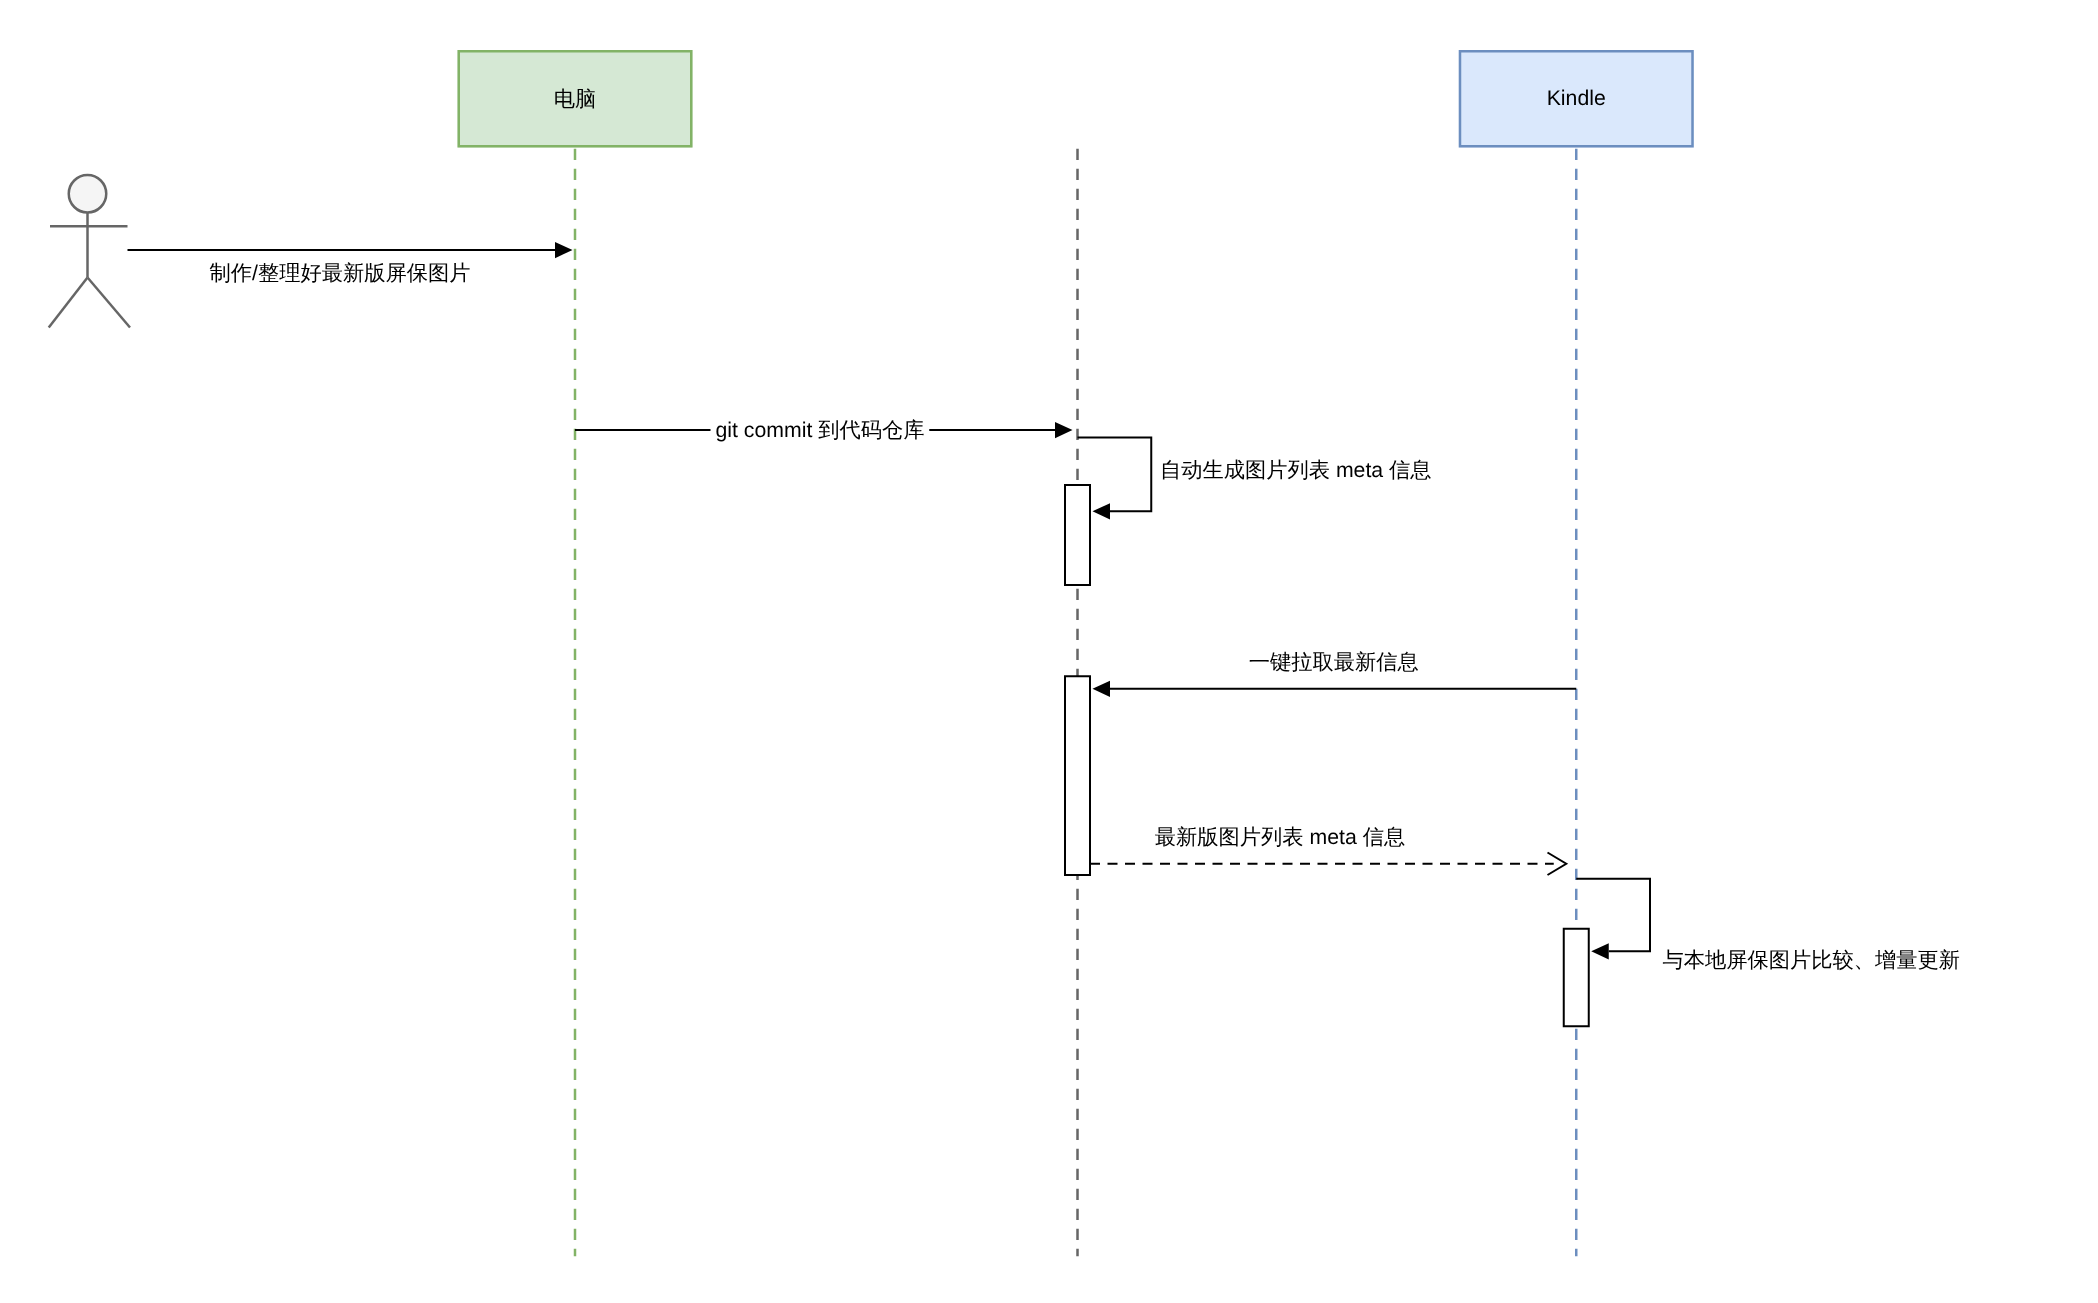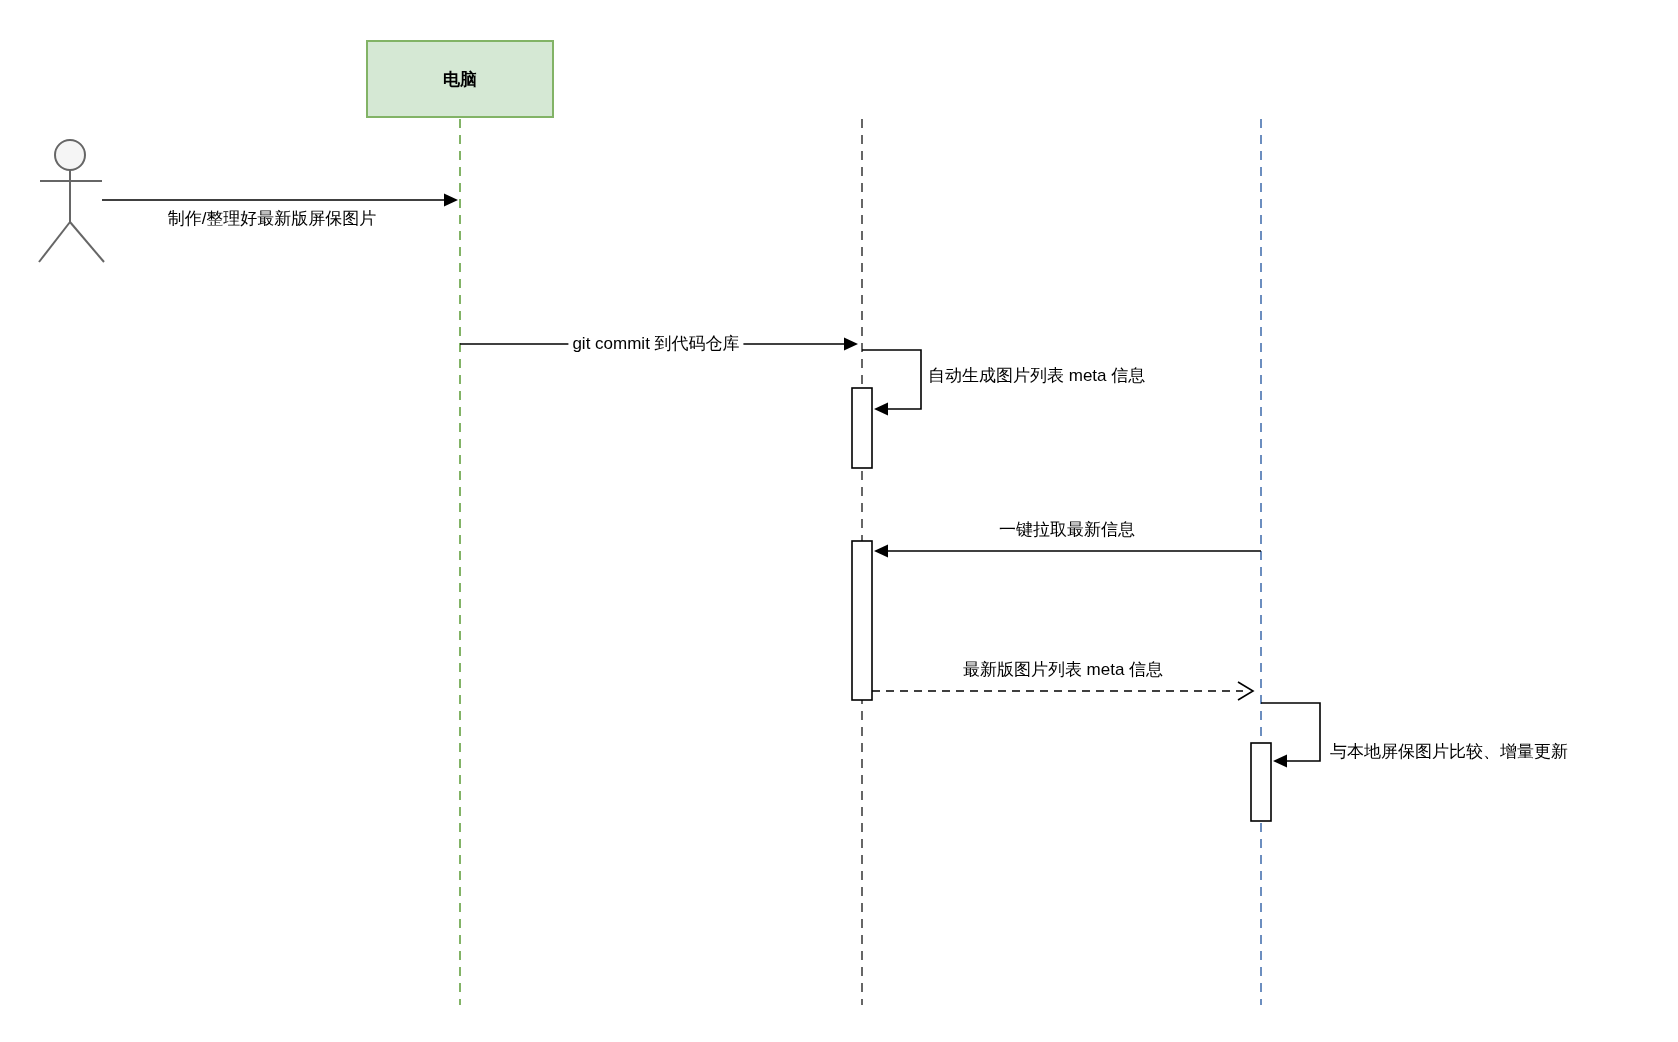--- a/index.html
+++ b/index.html
@@ -29,21 +29,21 @@
   .open-arrow{stroke:var(--message,#000);stroke-width:1.6;fill:none;}
 
   
   .activation{fill:#ffffff;stroke:var(--message,#000);stroke-width:1.6;}
 
   
   .pbox{
     position:absolute;top:40px;width:188px;height:78px;
     border:2px solid;box-sizing:border-box;
     display:flex;align-items:center;justify-content:center;
-    font-size:17px;color:#000;font-weight:bold;
+    font-size:17px;color:#000;
   }
   .pbox.computer{left:366px;background:var(--computer-fill,#d5e8d4);border-color:var(--computer-stroke,#82b366);}
   .pbox.github{left:768px;background:var(--github-fill,#f5f5f5);border-color:var(--github-stroke,#666666);}
   .pbox.kindle{left:1167px;background:var(--kindle-fill,#dae8fc);border-color:var(--kindle-stroke,#6c8ebf);}
 
   
   .mlabel{
     position:absolute;font-size:17px;color:#000;
     white-space:nowrap;transform:translate(-50%,-50%);
     line-height:1.25;
@@ -89,21 +89,24 @@
     <line class="msg dashed" x1="872" y1="691" x2="1243" y2="691"></line>
     <path class="open-arrow" d="M1238,682 L1253,691 L1238,700"></path>
 
     <polyline class="msg" points="1261,703 1320,703 1320,761 1287,761"></polyline>
     <polygon class="arrowhead" points="1273,761 1287,754.5 1287,767.5"></polygon>
   </svg>
 
   <div class="pbox computer">
     <span>电脑</span>
   </div>
+  <div class="pbox kindle">
+    <span>Kindle</span>
+  </div>
 
   <div class="mlabel bg" style="left:272px;top:200px;margin-top:19px;">制作/整理好最新版屏保图片</div>
   <div class="mlabel bg" style="left:656px;top:344px;">git commit 到代码仓库</div>
   <div class="mlabel left-anchor" style="left:928px;top:376px;">自动生成图片列表 meta 信息</div>
   <div class="mlabel" style="left:1067px;top:530px;">一键拉取最新信息</div>
-  <div class="mlabel" style="left:1063px;top:670px;">最新版图片列表 meta 信息</div>
-  <div class="mlabel left-anchor" style="left:1330px;top:752px;">与本地屏保图片比较、增量更新</div>
+  <div class="mlabel" style="left:1024px;top:670px;">最新版图片列表 meta 信息</div>
+  <div class="mlabel left-anchor" style="left:1330px;top:768px;">与本地屏保图片比较、增量更新</div>
 
 </div>
 
 </body></html>

